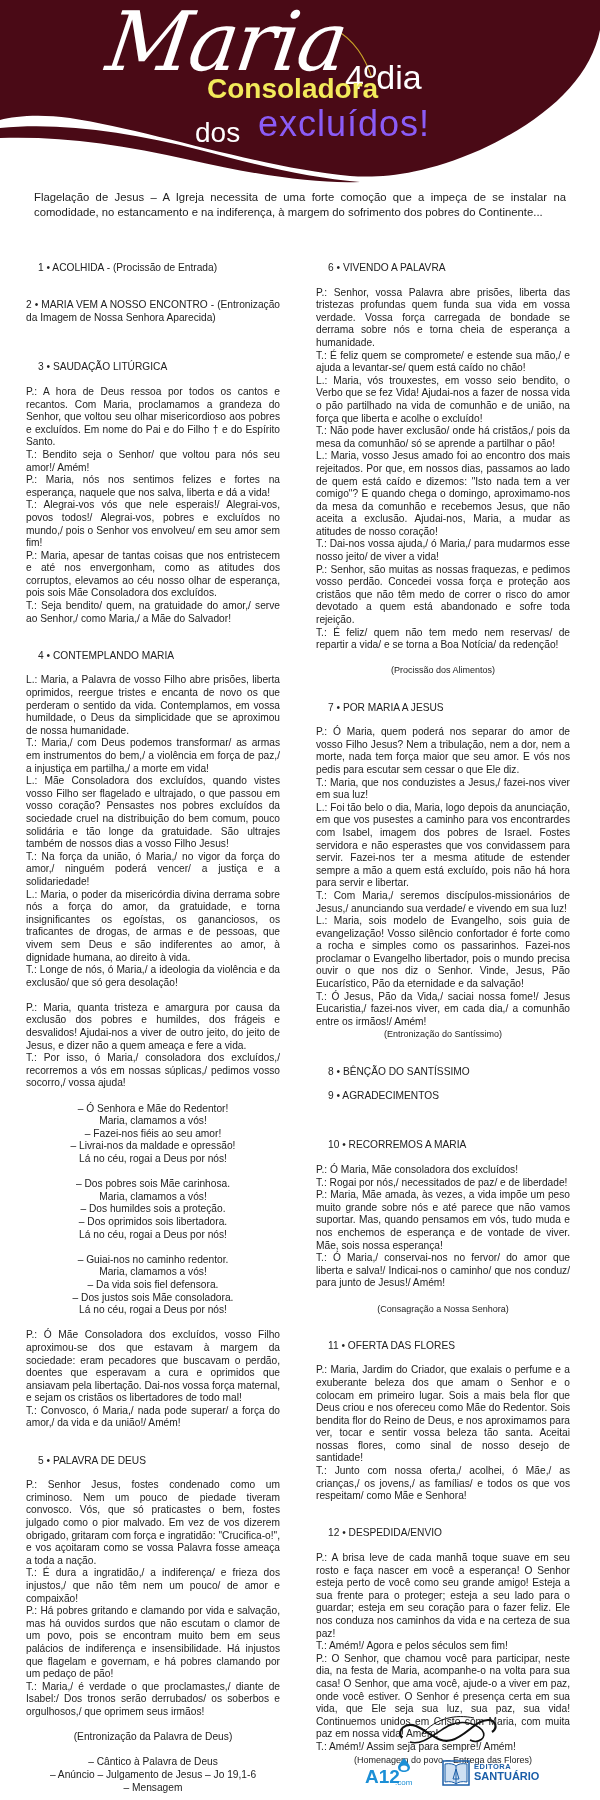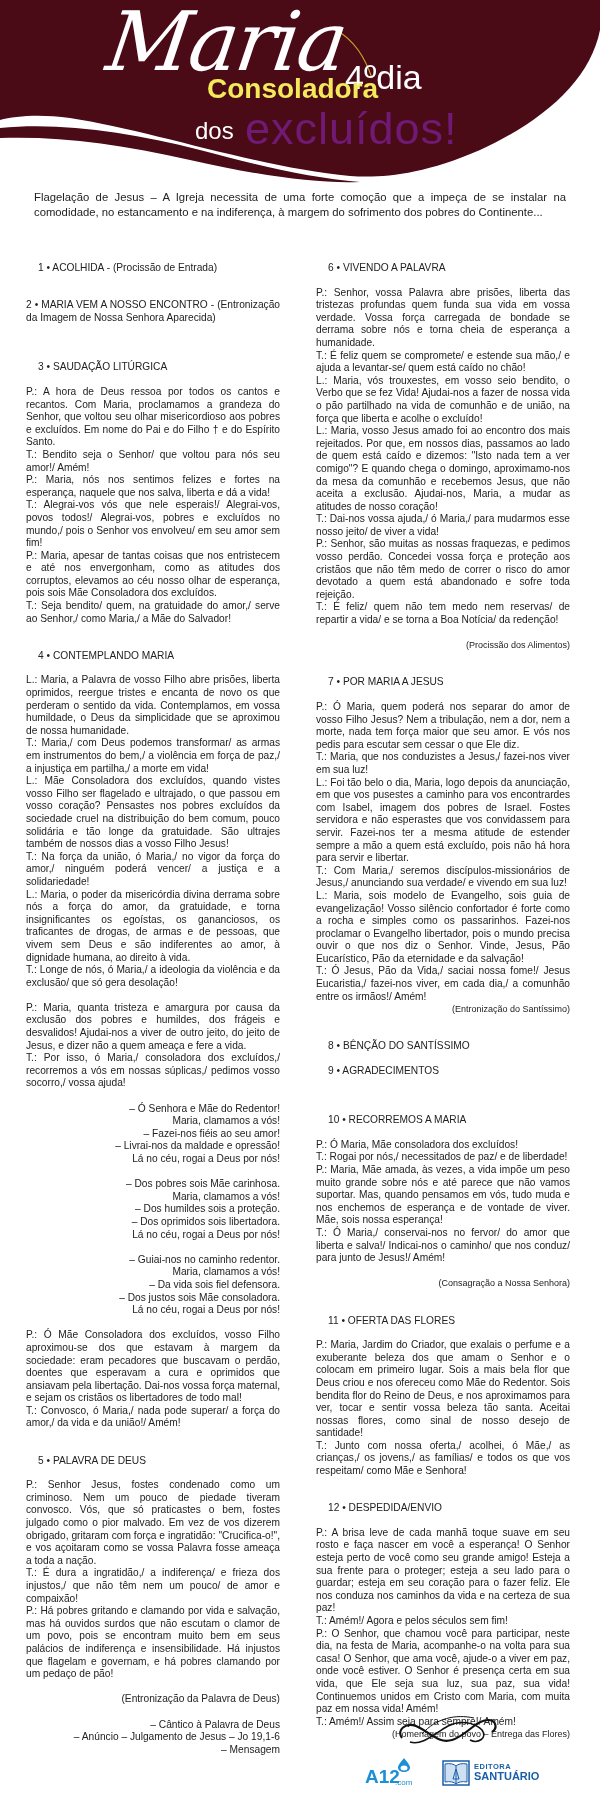--- a/index.html
+++ b/index.html
@@ -5,36 +5,36 @@
   html, body { margin: 0; padding: 0; background: #ffffff; }
   body { width: 600px; height: 1800px; overflow: hidden; position: relative;
          font-family: "Liberation Sans", sans-serif; color: #222; }
   .header { position: absolute; left: 0; top: 0; width: 600px; height: 205px; }
   .header svg { position: absolute; left: 0; top: 0; }
   .title-maria { position: absolute; left: 108px; top: -6px; font-family: "DejaVu Serif", serif;
                  font-style: italic; font-size: 82px; color: #ffffff; letter-spacing: -2px;
                  transform: skewX(-8deg); }
   .title-day { position: absolute; left: 345px; top: 14px; font-size: 34px; color: #ffffff; margin-top: 44px; }
   .title-cons { position: absolute; left: 207px; top: 73px; font-size: 28px; color: #f2ea5a; font-weight: bold; }
-  .title-dos { position: absolute; left: 195px; top: 117px; font-size: 24px; color: #ffffff; }
-  .title-excl { position: absolute; left: 245px; top: 103px; font-size: 45px; color: #701a75; letter-spacing: 1px; }
+  .title-dos { position: absolute; left: 195px; top: 117px; font-size: 28px; color: #ffffff; }
+  .title-excl { position: absolute; left: 258px; top: 103px; font-size: 36px; color: #8b5cf6; letter-spacing: 1px; }
 
   .intro { position: absolute; left: 34px; top: 190px; width: 532px; font-size: 11.3px;
            line-height: 15px; text-align: justify; color: #222; }
 
   .col { position: absolute; top: 250px; width: 254px; font-size: 10.2px; line-height: 12.6px;
          color: #222; }
   .col-left { left: 26px; }
   .col-right { left: 316px; }
   .sec-title { margin: 12px; font-size: 10.2px; }
   p { margin: 0; text-align: justify; }
   .gap { height: 12.6px; }
   .gap2 { height: 25px; }
   .note { font-size: 9px; }
-  .line { text-align: right; }
+  .line { text-align: center; }
 
   .ornament { position: absolute; left: 392px; top: 1712px; }
   .logo-a12 { position: absolute; left: 365px; top: 1758px; width: 60px; height: 30px; }
   .logo-a12 .txt { position: absolute; left: 0; bottom: 0; font-weight: bold; font-size: 19px; color: #1c8fd6; }
   .logo-a12 .com { position: absolute; left: 30px; bottom: 1px; font-size: 8px; color: #1c8fd6; }
   .logo-a12 .drop { position: absolute; left: 32px; top: 0; width: 14px; height: 14px; }
   .logo-es { position: absolute; left: 442px; top: 1760px; width: 140px; height: 28px; text-align: right; }
   .logo-es .book { position: absolute; left: 0; top: 0; }
   .logo-es .l1 { position: absolute; left: 32px; top: 2px; font-size: 7.5px; font-weight: bold; color: #1b5ea8; letter-spacing: 0.5px; }
   .logo-es .l2 { position: absolute; left: 32px; top: 10px; font-size: 11px; font-weight: bold; color: #1b5ea8; }
@@ -109,33 +109,35 @@
   </div>
   <div class="gap"></div>
   <p>P.: Ó Mãe Consoladora dos excluídos, vosso Filho aproximou-se dos que estavam à margem da sociedade: eram pecadores que buscavam o perdão, doentes que esperavam a cura e oprimidos que ansiavam pela libertação. Dai-nos vossa força maternal, e sejam os cristãos os libertadores de todo mal!</p>
   <p>T.: Convosco, ó Maria,/ nada pode superar/ a força do amor,/ da vida e da união!/ Amém!</p>
   <div class="gap"></div>
 
   <div class="sec-title">5 • PALAVRA DE DEUS</div>
   <p>P.: Senhor Jesus, fostes condenado como um criminoso. Nem um pouco de piedade tiveram convosco. Vós, que só praticastes o bem, fostes julgado como o pior malvado. Em vez de vos dizerem obrigado, gritaram com força e ingratidão: "Crucifica-o!", e vos açoitaram como se vossa Palavra fosse ameaça a toda a nação.</p>
   <p>T.: É dura a ingratidão,/ a indiferença/ e frieza dos injustos,/ que não têm nem um pouco/ de amor e compaixão!</p>
   <p>P.: Há pobres gritando e clamando por vida e salvação, mas há ouvidos surdos que não escutam o clamor de um povo, pois se encontram muito bem em seus palácios de indiferença e insensibilidade. Há injustos que flagelam e governam, e há pobres clamando por um pedaço de pão!</p>
+  <p>T.: Maria,/ é verdade o que proclamastes,/ diante de Isabel:/ Dos tronos serão derrubados/ os soberbos e orgulhosos,/ que oprimem seus irmãos!</p>
   <div class="gap"></div>
   <div class="line">(Entronização da Palavra de Deus)</div>
   <div class="gap"></div>
   <div class="line">– Cântico à Palavra de Deus</div>
   <div class="line">– Anúncio – Julgamento de Jesus – Jo 19,1-6</div>
   <div class="line">– Mensagem</div>
 </div>
 
 <div class="col col-right">
   <div class="sec-title">6 • VIVENDO A PALAVRA</div>
   <p>P.: Senhor, vossa Palavra abre prisões, liberta das tristezas profundas quem funda sua vida em vossa verdade. Vossa força carregada de bondade se derrama sobre nós e torna cheia de esperança a humanidade.</p>
   <p>T.: É feliz quem se compromete/ e estende sua mão,/ e ajuda a levantar-se/ quem está caído no chão!</p>
   <p>L.: Maria, vós trouxestes, em vosso seio bendito, o Verbo que se fez Vida! Ajudai-nos a fazer de nossa vida o pão partilhado na vida de comunhão e de união, na força que liberta e acolhe o excluído!</p>
+  <p>T.: Não pode haver exclusão/ onde há cristãos,/ pois da mesa da comunhão/ só se aprende a partilhar o pão!</p>
   <p>L.: Maria, vosso Jesus amado foi ao encontro dos mais rejeitados. Por que, em nossos dias, passamos ao lado de quem está caído e dizemos: "Isto nada tem a ver comigo"? E quando chega o domingo, aproximamo-nos da mesa da comunhão e recebemos Jesus, que não aceita a exclusão. Ajudai-nos, Maria, a mudar as atitudes de nosso coração!</p>
   <p>T.: Dai-nos vossa ajuda,/ ó Maria,/ para mudarmos esse nosso jeito/ de viver a vida!</p>
   <p>P.: Senhor, são muitas as nossas fraquezas, e pedimos vosso perdão. Concedei vossa força e proteção aos cristãos que não têm medo de correr o risco do amor devotado a quem está abandonado e sofre toda rejeição.</p>
   <p>T.: É feliz/ quem não tem medo nem reservas/ de repartir a vida/ e se torna a Boa Notícia/ da redenção!</p>
   <div class="gap"></div>
   <div class="line note">(Procissão dos Alimentos)</div>
   <div class="gap"></div>
 
   <div class="sec-title">7 • POR MARIA A JESUS</div>
   <p>P.: Ó Maria, quem poderá nos separar do amor de vosso Filho Jesus? Nem a tribulação, nem a dor, nem a morte, nada tem força maior que seu amor. E vós nos pedis para escutar sem cessar o que Ele diz.</p>

